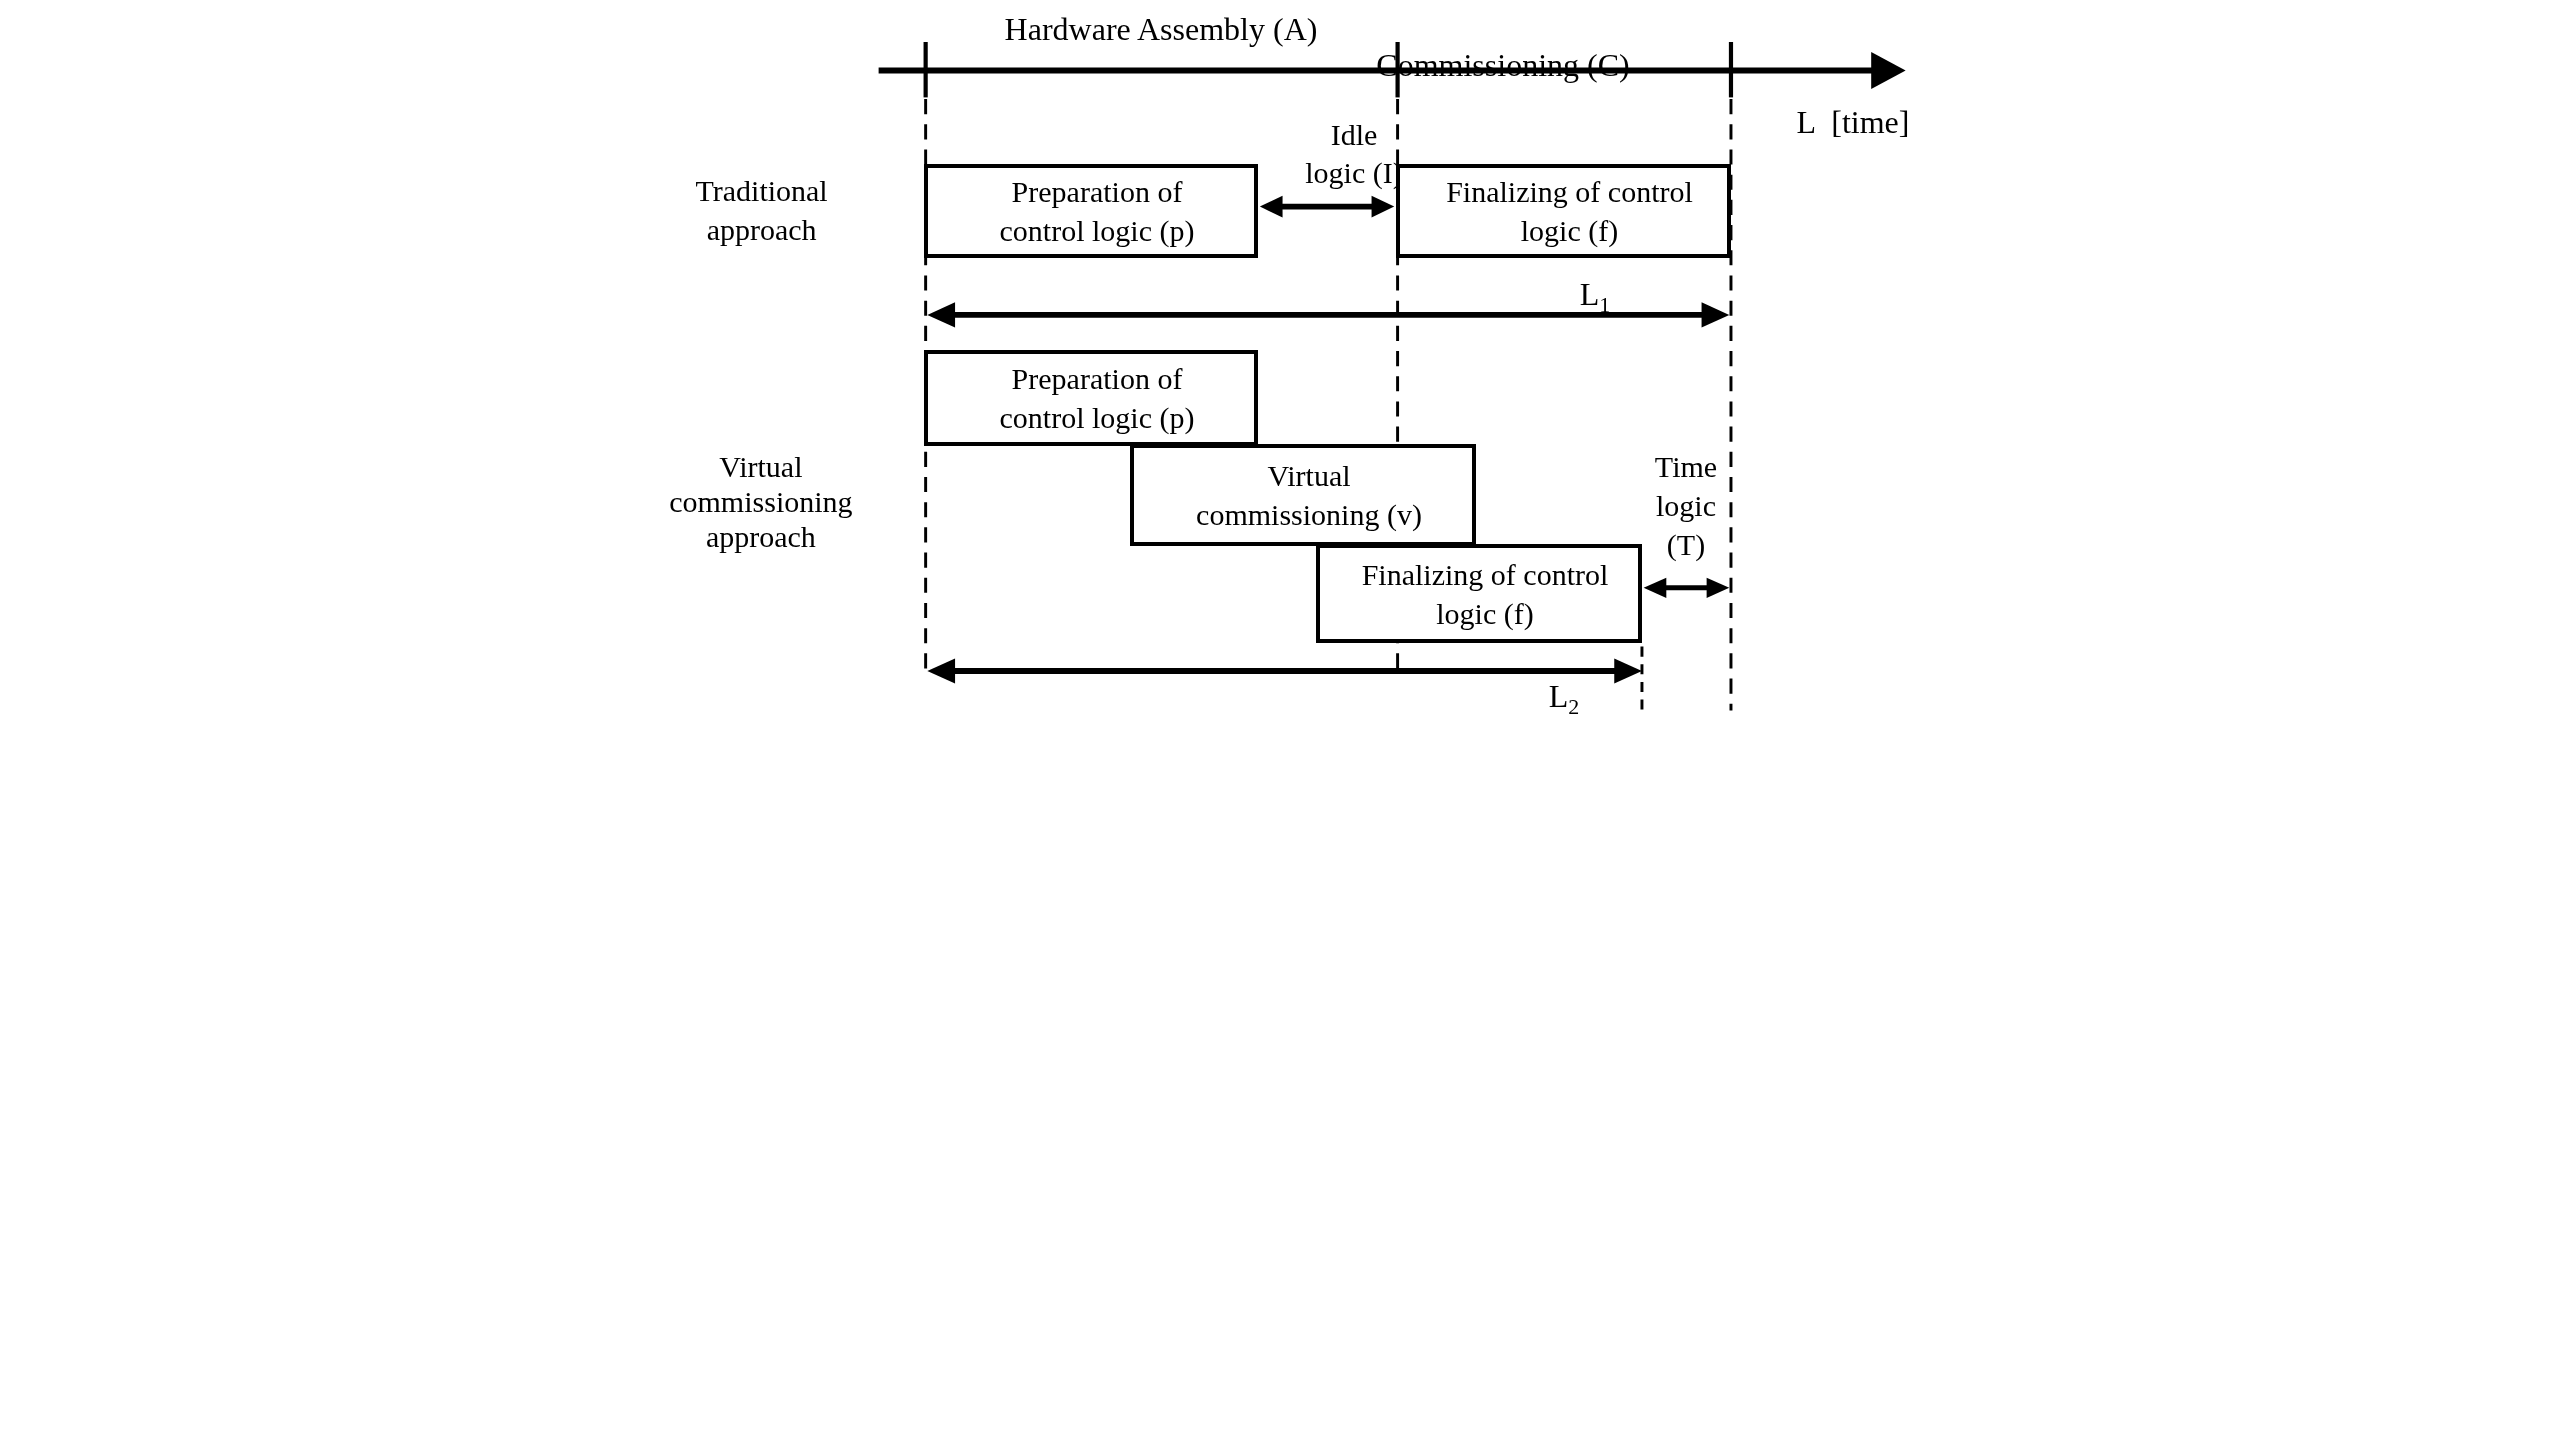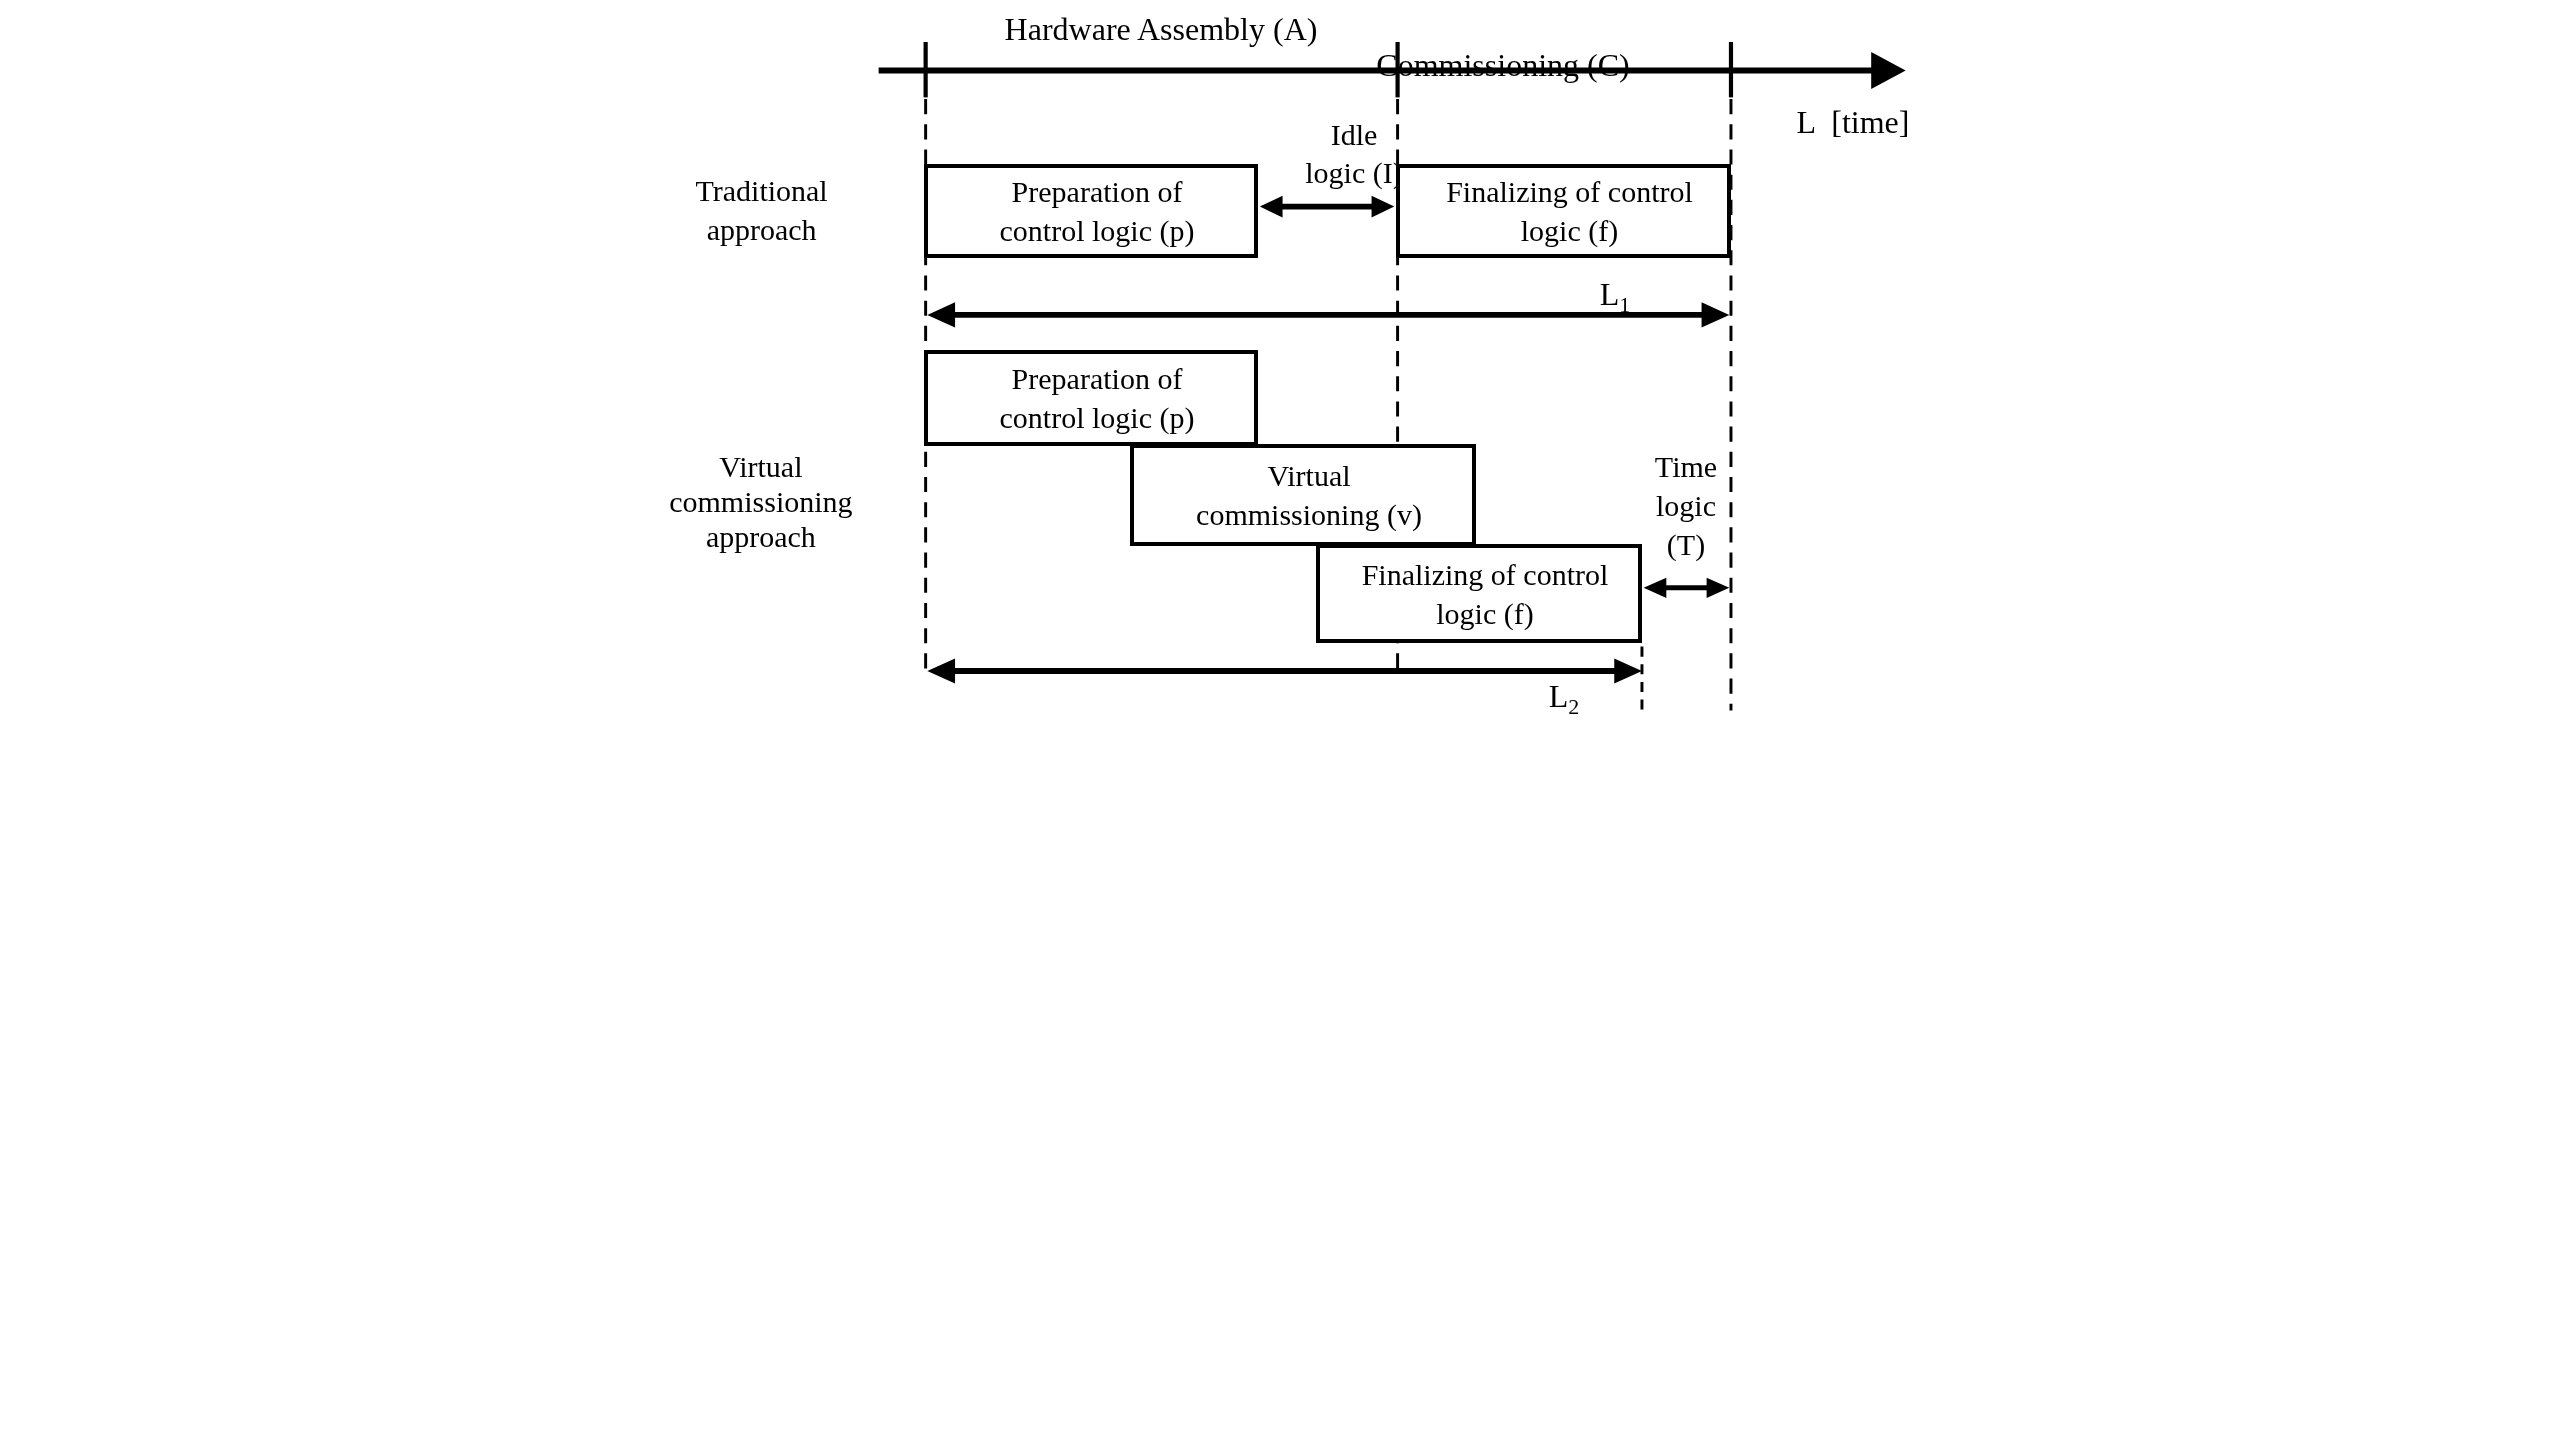--- a/index.html
+++ b/index.html
@@ -114,21 +114,21 @@
   <div class="lbl" style="left:642px; top:116px; width:136px; line-height:38px;">
     <div>Idle</div>
     <div>logic (I)</div>
   </div>
 
   <div class="task-box" style="left:752px; top:164px; width:335px; height:94px;">
     <div>Finalizing of control</div>
     <div>logic (f)</div>
   </div>
 
-  <div class="lbl lsub" style="left:944px; top:277px; width:54px;">
+  <div class="lbl lsub" style="left:924px; top:277px; width:54px;">
     <span>L</span><sub>1</sub>
   </div>
 
   <div class="lbl tight" style="left:8.4px; top:449px; width:217px;">
     <div>Virtual</div>
     <div>commissioning</div>
     <div>approach</div>
   </div>
 
   <div class="task-box" style="left:280px; top:350px; width:334px; height:96px;">

